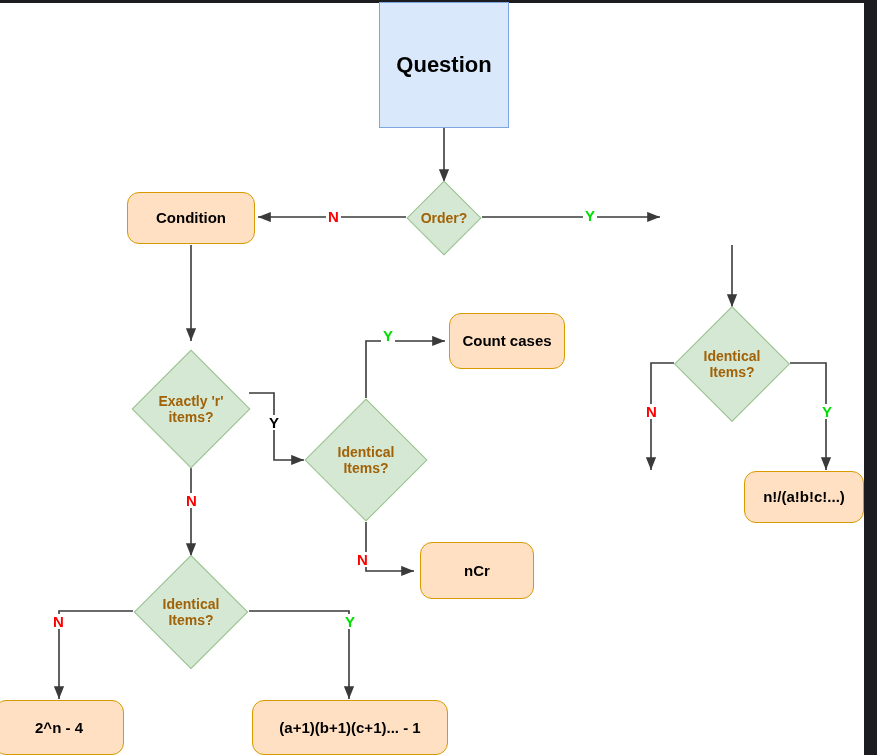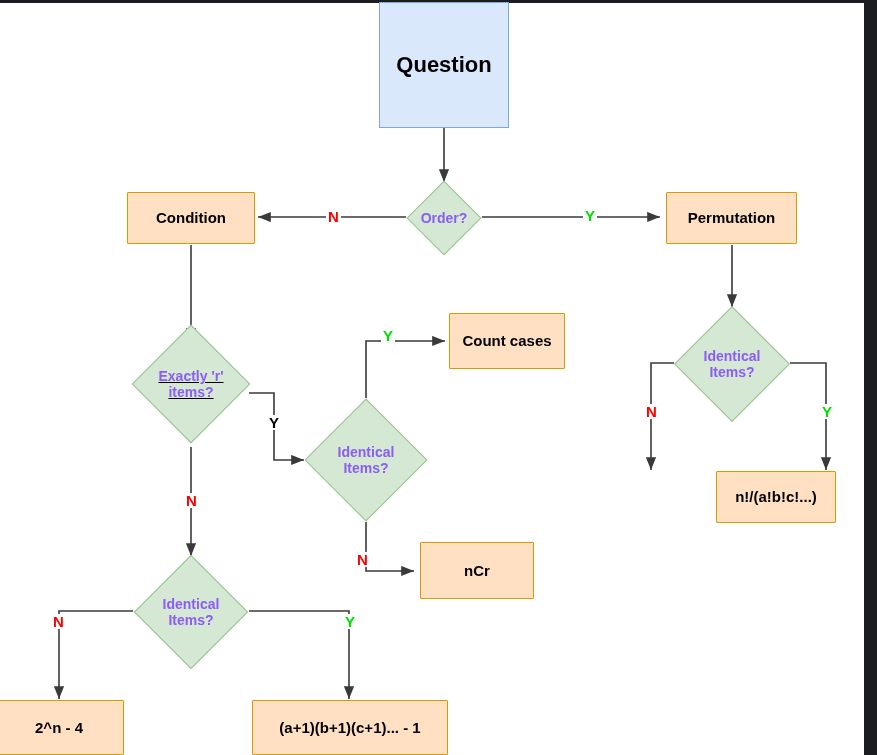--- a/index.html
+++ b/index.html
@@ -42,21 +42,21 @@
     display: flex;
     align-items: center;
     justify-content: center;
     text-align: center;
     font-weight: bold;
     color: #000000;
     line-height: 1.15;
     user-select: none;
   }
   .node-rect {
-    border-radius: 1px;
+    border-radius: 12px;
   }
   .node-process {
     background: #dae8fc;
     border: 1px solid #7ea6e0;
     border-radius: 0;
     font-size: 22px;
   }
   .node-orange {
     background: #ffe0c2;
     border: 1.6px solid #d79b00;
@@ -73,21 +73,21 @@
     top: 50%;
     background: #d5e8d4;
     border: 1.4px solid #9ac28f;
     transform: translate(-50%, -50%) rotate(45deg);
   }
   .diamond-label {
     position: relative;
     z-index: 2;
     font-size: 14px;
     font-weight: bold;
-    color: #8b5cf6;
+    color: #a16207;
     white-space: pre-line;
   }
   
   .edge-label {
     position: absolute;
     font-weight: bold;
     font-size: 15px;
     background: #ffffff;
     padding: 0 2px;
     line-height: 1;
@@ -146,25 +146,22 @@
 
   <div class="node node-diamond" style="left:404px; top:182px; width:80px; height:72px;">
     <div class="diamond-shape" style="width:51px; height:51px;"></div>
     <span class="diamond-label">Order?</span>
   </div>
 
   <div class="node node-rect node-orange" style="left:127px; top:192px; width:128px; height:52px;">
     <span>Condition</span>
   </div>
 
-  <div class="node node-rect node-orange" style="left:666px; top:192px; width:131px; height:52px;">
-    <span>Permutation</span>
-  </div>
-
-  <div class="node node-diamond" style="left:133px; top:326px; width:116px; height:116px;text-decoration:underline;">
+
+  <div class="node node-diamond" style="left:133px; top:351px; width:116px; height:116px;">
     <div class="diamond-shape" style="width:82px; height:82px;"></div>
     <span class="diamond-label">Exactly 'r'
 items?</span>
   </div>
 
   <div class="node node-diamond" style="left:308px; top:398px; width:116px; height:124px;">
     <div class="diamond-shape" style="width:85px; height:85px;"></div>
     <span class="diamond-label">Identical
 Items?</span>
   </div>
@@ -183,21 +180,21 @@
 
   <div class="node node-rect node-orange" style="left:449px; top:313px; width:116px; height:56px;">
     <span>Count cases</span>
   </div>
 
   <div class="node node-rect node-orange" style="left:420px; top:542px; width:114px; height:57px;">
     <span>nCr</span>
   </div>
 
 
-  <div class="node node-rect node-orange" style="left:716px; top:471px; width:120px; height:52px;text-align:right;">
+  <div class="node node-rect node-orange" style="left:744px; top:471px; width:120px; height:52px;text-align:right;">
     <span>n!/(a!b!c!...)</span>
   </div>
 
   <div class="node node-rect node-orange" style="left:-6px; top:700px; width:130px; height:55px;">
     <span>2^n - 4</span>
   </div>
 
   <div class="node node-rect node-orange" style="left:252px; top:700px; width:196px; height:55px;">
     <span>(a+1)(b+1)(c+1)... - 1</span>
   </div>

